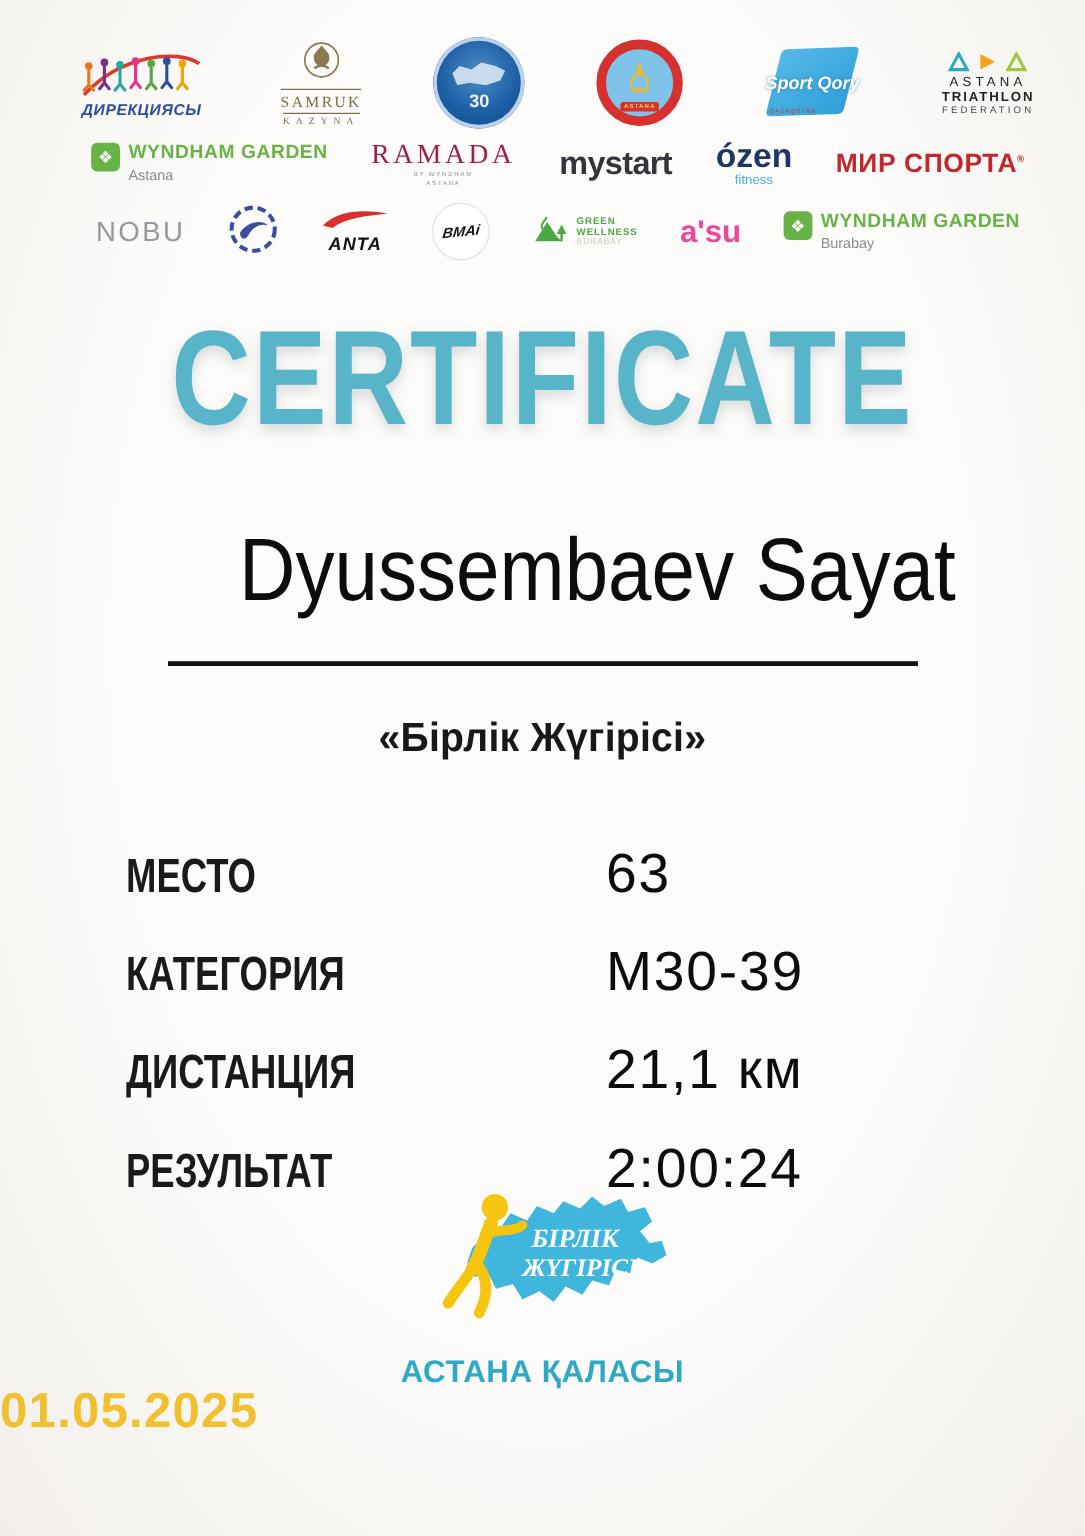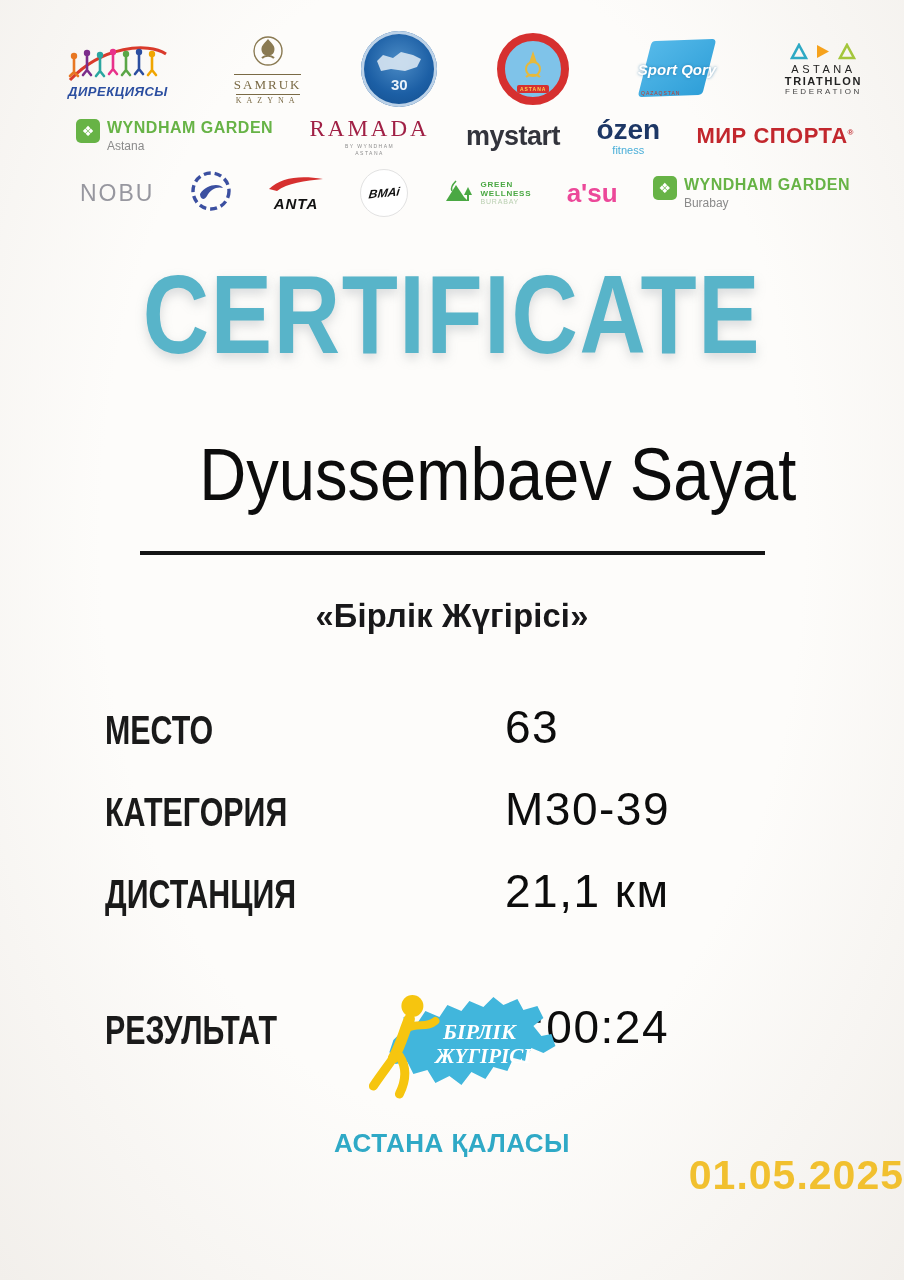--- a/index.html
+++ b/index.html
@@ -93,21 +93,21 @@
   .result-value{
     position:absolute;left:505px;top:0;
     font-size:46px;color:#0c0c0c;letter-spacing:1.5px;white-space:nowrap;
   }
   .footer-logo{left:50%;top:986px;transform:translateX(-46%);text-align:right;}
   .footer-city{
     left:0;right:0;top:1128px;text-align:center;
     font-size:26px;font-weight:700;color:#2fa9c6;letter-spacing:.5px;
   }
   .footer-date{
-    left:0;right:0;top:1152px;text-align:right;
+    left:0;right:0;top:1152px;text-align:left;
     font-size:41px;font-weight:800;color:#f1c02f;letter-spacing:1px;
   }
 </style>
 </head>
 <body>
 
 <div id="row1" class="logo-row">
 
   <div class="logo">
     <span>
@@ -290,21 +290,21 @@
   <span class="result-value">63</span>
 </div>
 <div class="result-row" style="top:782px;">
   <span class="result-label">КАТЕГОРИЯ</span>
   <span class="result-value">M30-39</span>
 </div>
 <div class="result-row" style="top:864px;">
   <span class="result-label">ДИСТАНЦИЯ</span>
   <span class="result-value">21,1 км</span>
 </div>
-<div class="result-row" style="top:1000px;padding-left:44px;">
+<div class="result-row" style="top:946px;padding-left:44px;">
   <span class="result-label">РЕЗУЛЬТАТ</span>
   <span class="result-value">2:00:24</span>
 </div>
 
 <div class="abs footer-logo">
   <svg width="210" height="126" viewBox="0 0 210 126">
     <g>
       <path d="M38,54 L50,42 L48,31 L62,37 L70,25 L84,31 L92,19 L106,25 L114,15 L128,21 L138,11 L148,19 L162,13 L168,24 L182,20 L188,32 L178,40 L186,50 L196,48 L200,60 L188,67 L176,62 L170,75 L158,72 L152,85 L138,81 L130,93 L116,86 L106,99 L94,90 L80,97 L72,84 L58,88 L52,76 L40,78 L34,66 Z" fill="#41b6dc"></path>
     </g>
     <g stroke="#f6c50f" fill="none" stroke-linecap="round">

